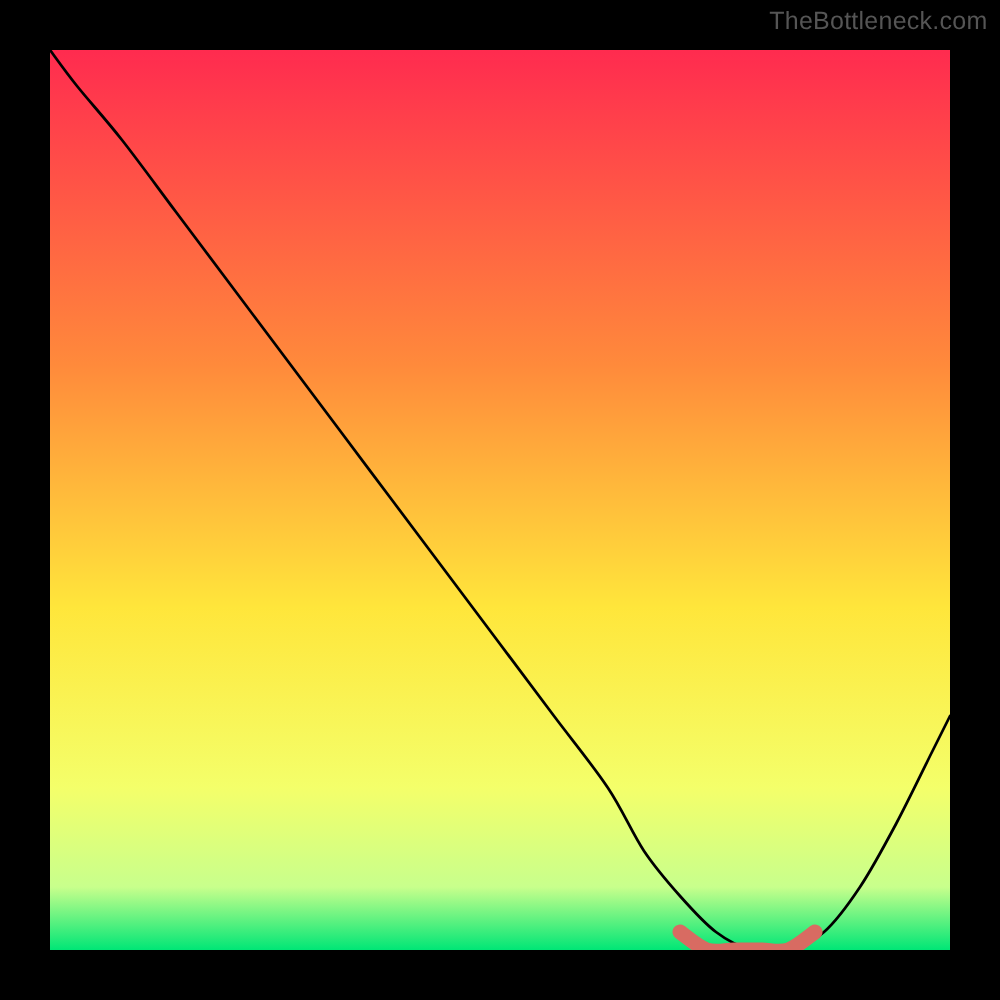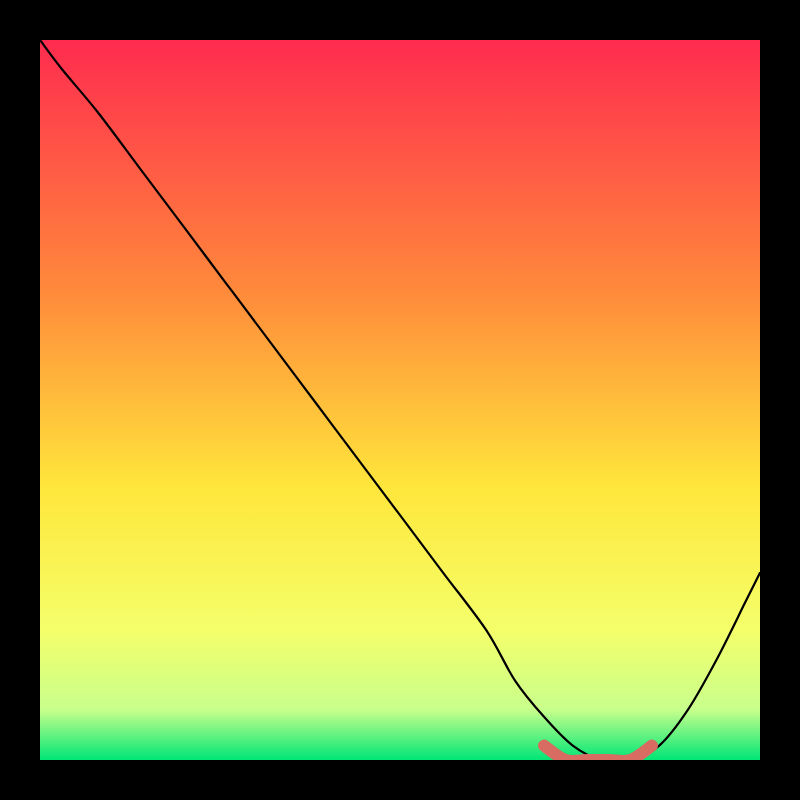--- a/index.html
+++ b/index.html
@@ -36,20 +36,21 @@
   }
   svg {
     display: block;
   }
 </style>
 </head>
 <body>
 
 <div class="frame">
 
+  <div class="watermark">TheBottleneck.com</div>
 
   <div class="plot-area">
     <svg id="chart-svg" width="720" height="720" viewBox="0 0 720 720">
       <defs>
         <linearGradient id="bg-grad" x1="0" y1="0" x2="0" y2="1">
           <stop id="g0" offset="0%" stop-color="#ff2b4f"></stop>
           <stop id="g1" offset="35%" stop-color="#ff8a3b"></stop>
           <stop id="g2" offset="62%" stop-color="#ffe63b"></stop>
           <stop id="g3" offset="82%" stop-color="#f4ff6a"></stop>
           <stop id="g4" offset="93%" stop-color="#c8ff8c"></stop>

